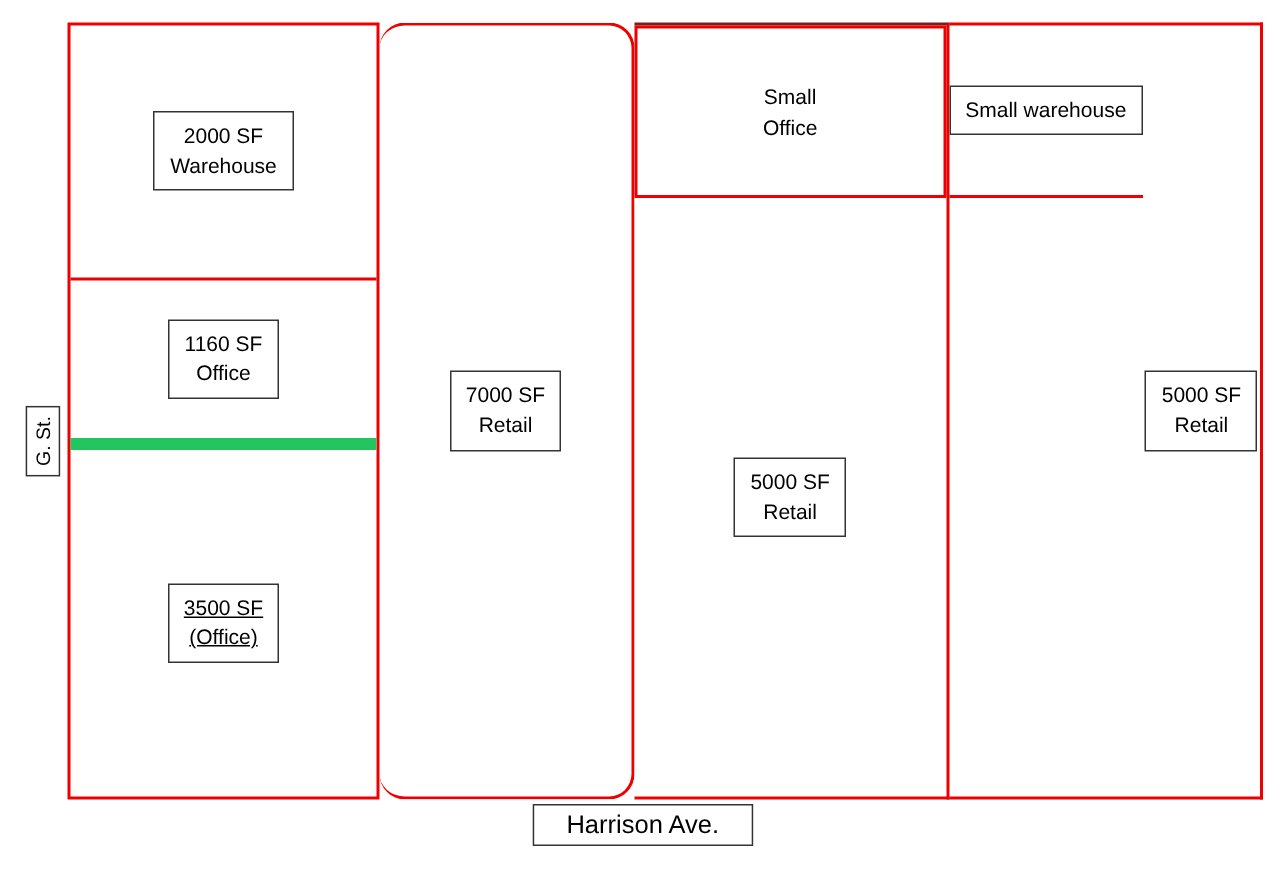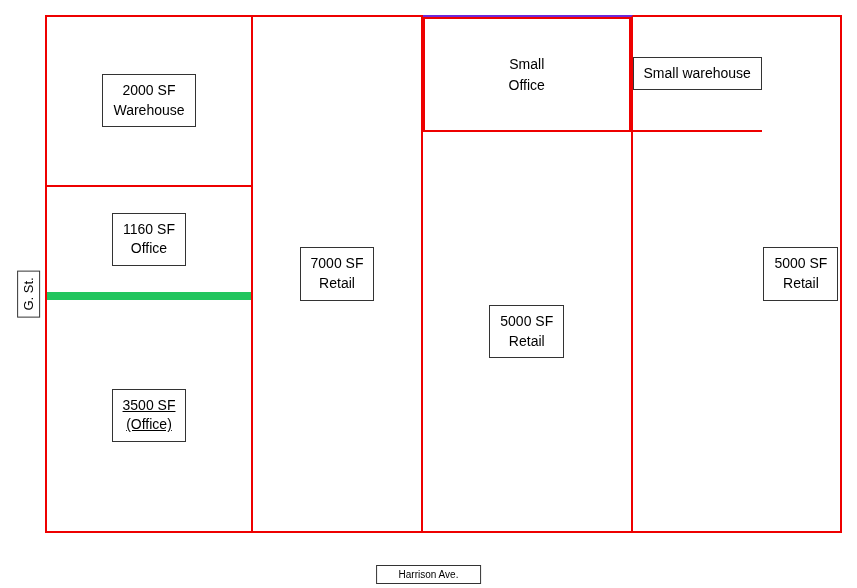--- a/index.html
+++ b/index.html
@@ -20,24 +20,24 @@
       transform: translateY(-50%) rotate(-90deg);
       font-size: 13px;
       white-space: nowrap;
       border: 1px solid #333;
       padding: 3px 6px;
       background: #fff;
     }
 
     .street-harrison {
       position: absolute;
-      bottom: 4px;
+      bottom: 24px;
       left: 50%;
       transform: translateX(-50%);
-      font-size: 10px;
+      font-size: 17px;
       border: 1px solid #333;
       padding: 3px 22px;
       background: #fff;
     }
 
     
     .main-container {
       position: absolute;
       top: 15px;
       left: 45px;
@@ -83,33 +83,34 @@
     
     .col-mid-left {
       width: 170px;
       border-top: 2px solid #e00;
       border-right: 2px solid #e00;
       border-bottom: 2px solid #e00;
       display: flex;
       align-items: center;
       justify-content: center;
       flex-shrink: 0;
+      border-radius: 17px;
     }
 
     
     .col-right-container {
       flex: 1;
       display: flex;
       flex-direction: row;
     }
 
     
     .col-mid-right {
       flex: 1;
-      border-top: 2px solid #6d28d9;
+      border-top: 2px solid #7f1d1d;
       border-right: 2px solid #e00;
       border-bottom: 2px solid #e00;
       display: flex;
       flex-direction: column;
       flex-shrink: 0;
     }
 
     .cell-small-office {
       height: 115px;
       border-bottom: 2px solid #e00;

